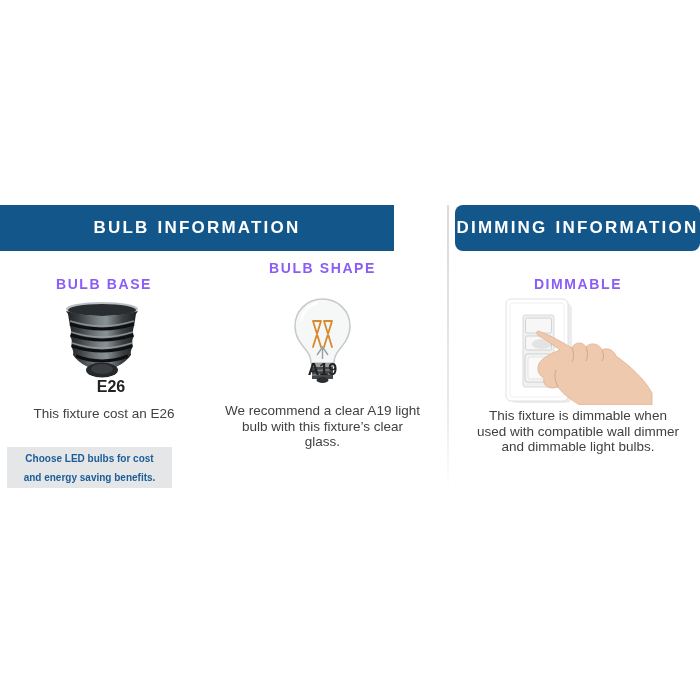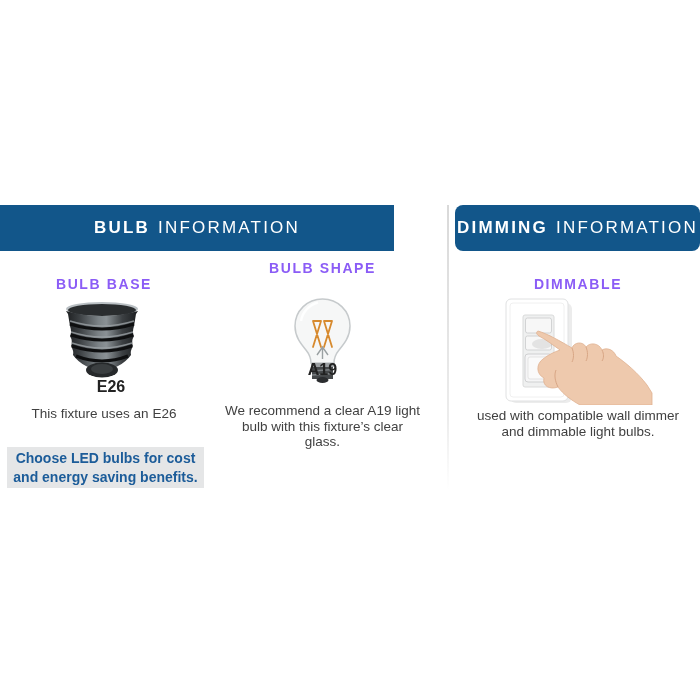--- a/index.html
+++ b/index.html
@@ -9,21 +9,21 @@
   }
   
   .bar{
     position:absolute;top:205px;height:46px;background:#12568a;color:#ffffff;
     display:flex;align-items:center;justify-content:center;
     font-size:17px;letter-spacing:2.2px;white-space:nowrap;
   }
   .bar-left{left:0;width:394px;}
   .bar-right{left:455px;width:245px;border-radius:8px;}
   .bar .bold{font-weight:bold;}
-  .bar .rest{margin-left:8px;font-weight:normal;}
+  .bar .rest{margin-left:8px;font-weight:bold;}
   
   .divider{
     position:absolute;left:447px;top:205px;width:2px;height:285px;
     background:linear-gradient(#d9d9d9,#ececec 75%,rgba(236,236,236,0));
   }
   .col-title{
     position:absolute;font-size:14px;font-weight:bold;letter-spacing:1.6px;
     color:#8b5cf6;text-align:center;
   }
   #title-base{left:5px;top:276px;width:198px;}
@@ -38,22 +38,22 @@
   }
   #label-e26{left:12px;top:378px;width:198px;}
   #label-a19{left:225px;top:361px;width:195px;}
   .desc{
     position:absolute;font-size:13.5px;line-height:15.5px;color:#414141;text-align:center;
   }
   #desc-base{left:5px;top:406px;width:198px;}
   #desc-shape{left:225px;top:403px;width:195px;}
   #desc-dim{left:458px;top:408px;width:240px;}
   .note{
-    position:absolute;left:7px;top:447px;width:197px;height:41px;
-    background:#e5e6e7;color:#1c5c99;font-size:14px;font-weight:bold;line-height:19px;
+    position:absolute;left:7px;top:447px;width:165px;height:41px;
+    background:#e5e6e7;color:#1c5c99;font-size:10px;font-weight:bold;line-height:19px;
     display:flex;flex-direction:column;align-items:center;justify-content:center;text-align:center;
   }
 </style>
 </head>
 <body>
 
 <div class="canvas">
 
   <div class="bar bar-left">
     <span class="bold">BULB</span>
@@ -124,27 +124,28 @@
       <ellipse cx="42" cy="47" rx="10" ry="5" fill="rgba(60,60,60,0.10)"></ellipse>
       <path d="M38 34 C48 37 60 44 72 51 C74 45 83 44 86 50 C90 45 99 46 102 53 C107 50 114 53 116 59 C126 66 138 76 147 88 L152 96 L152 108 L80 108 C71 103 63 97 58 90 C50 93 42 89 44 81 C36 77 36 67 43 62 C48 58 54 55 60 53 C53 48 45 42 39 39 C36 37 36 35 38 34 Z" fill="#eec9ad" stroke="#dfb190" stroke-width="0.8"></path>
       <path d="M72 51 C74 56 74 61 72 65 M86 50 C88 55 88 60 86 64 M102 53 C104 57 104 61 102 64 M58 90 C55 84 54 78 56 73" stroke="#d8a685" stroke-width="1" fill="none"></path>
     </svg>
   </div>
 
   <div class="bulb-label" id="label-e26">E26</div>
   <div class="bulb-label" id="label-a19">A19</div>
 
   <div class="desc" id="desc-base">
-    <div>This fixture uses an E26</div>
+    <div>This fixture cost an E26</div>
   </div>
   <div class="desc" id="desc-shape">
     <div>We recommend a clear A19 light</div>
     <div>bulb with this fixture’s clear glass.</div>
   </div>
   <div class="desc" id="desc-dim">
+    <div>This fixture is dimmable when</div>
     <div>used with compatible wall dimmer</div>
     <div>and dimmable light bulbs.</div>
   </div>
 
   <div class="note">
     <div>Choose LED bulbs for cost</div>
     <div>and energy saving benefits.</div>
   </div>
 
 </div>

